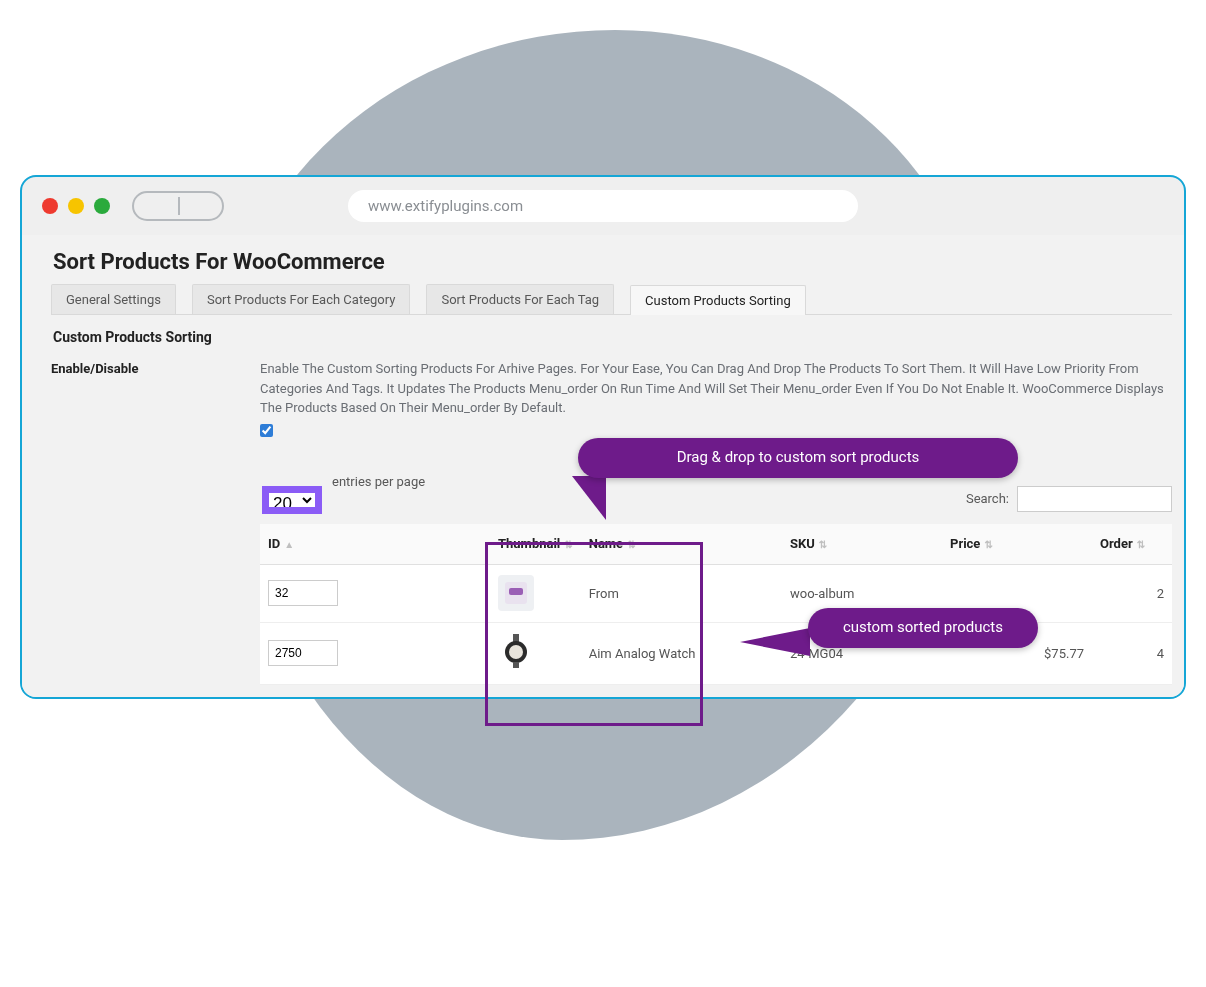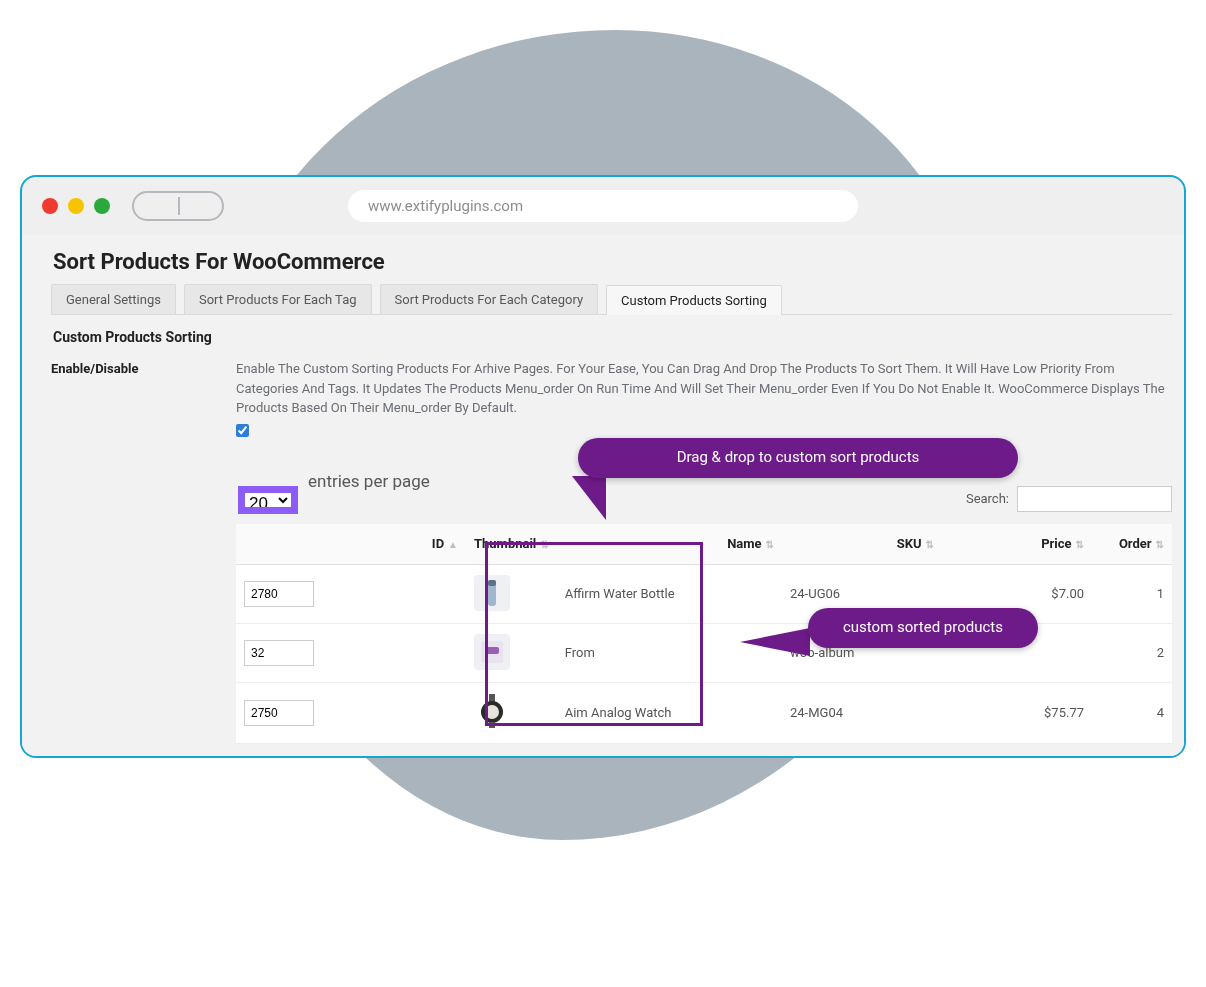--- a/index.html
+++ b/index.html
@@ -50,44 +50,44 @@
     flex:0 0 510px; height:32px; background:#fff; border-radius:16px;
     display:flex; align-items:center; padding:0 20px;
     color:#8a8e93; font-size:15px;
     margin-left: 110px;
   }
   .page {
     background:#f2f2f2;
     padding: 8px 12px 12px 29px;
   }
   h1.page-title { font-size:22px; font-weight:700; color:#222; margin:6px 2px 10px; }
-  .tabs { display:flex; gap:8px; border-bottom:1px solid #d9d9d9; }
+  .tabs { display:flex; gap:16px; border-bottom:1px solid #d9d9d9; }
   .tab {
     padding:7px 14px; font-size:13px; color:#585858;
     border:1px solid #d9d9d9; border-bottom:none;
     background:#e7e7e7; border-radius:2px 2px 0 0; cursor:pointer;
   }
   .tab.active { background:#f7f7f7; color:#222; position:relative; top:1px; }
   .section-title { font-size:14px; font-weight:700; color:#222; margin:14px 2px; }
-  .setting-row { display:flex; align-items:flex-start; }
+  .setting-row { display:flex; gap:24px; align-items:flex-start; }
   .setting-label { flex:0 0 185px; font-size:13px; font-weight:700; color:#222; padding-top:2px; }
   .setting-body { flex:1; font-size:13px; color:#6a6e74; line-height:1.5; }
   .chk { margin-top:6px; accent-color:#2e7dd7; }
   .entries-row { display:flex; align-items:center; gap:10px; margin:8px 2px 0; }
   .entries-row select { width:60px; height:28px; border:7px solid #8b5cf6; background:#fff; font-size:17px;margin-top:36px; }
-  .entries-row .lbl { font-size:17px; color:#585858; }
+  .entries-row .lbl { font-size:13px; color:#585858; }
   .search-row { display:flex; justify-content:flex-end; align-items:center; gap:8px; margin-top:-28px; }
   .search-row .slabel { font-size:13px; color:#585858; }
   .search-row input { width:155px; height:26px; border:1px solid #ccc; background:#fff; }
   table.data {
     width:100%; border-collapse:collapse; margin-top:12px; font-size:13px;
     background:#fff;
   }
   table.data th {
-    text-align:right; font-weight:700; color:#222; padding:10px 8px;
+    text-align:left; font-weight:700; color:#222; padding:10px 8px;
     border-bottom:1px solid #e0e0e0; background:#fafafa; position:relative;
   }
   .sort-ic { color:#bfbfbf; font-size:10px; margin-left:4px; }
   table.data td {
     padding:10px 8px; border-bottom:1px solid #eee; color:#555; vertical-align:middle;
   }
   .id-stepper {
     width:70px; height:26px; border:1px solid #ccc; background:#fff;
     font-size:12px; padding:0 6px;
   }
@@ -142,22 +142,22 @@
     <div class="urlbar">
       <span>www.extifyplugins.com</span>
     </div>
   </div>
 
   <div class="page">
     <h1 class="page-title">Sort Products For WooCommerce</h1>
 
     <div class="tabs">
       <div class="tab"><span>General Settings</span></div>
+      <div class="tab"><span>Sort Products For Each Category</span></div>
       <div class="tab"><span>Sort Products For Each Tag</span></div>
-      <div class="tab"><span>Sort Products For Each Category</span></div>
       <div class="tab active"><span>Custom Products Sorting</span></div>
     </div>
 
     <div class="section-title">Custom Products Sorting</div>
 
     <div class="setting-row">
       <div class="setting-label">Enable/Disable</div>
       <div class="setting-body">
         <div>Enable The Custom Sorting Products For Arhive Pages. For Your Ease, You Can Drag And Drop The Products To Sort Them. It Will Have Low Priority From Categories And Tags. It Updates The Products Menu_order On Run Time And Will Set Their Menu_order Even If You Do Not Enable It. WooCommerce Displays The Products Based On Their Menu_order By Default.</div>
         <input type="checkbox" class="chk" checked="" style="">
@@ -177,33 +177,20 @@
             <tr>
               <th style="width:230px"><span>ID</span><span class="sort-ic">▲</span></th>
               <th style="width:80px"><span>Thumbnail</span><span class="sort-ic">⇅</span></th>
               <th><span>Name</span><span class="sort-ic">⇅</span></th>
               <th style="width:160px"><span>SKU</span><span class="sort-ic">⇅</span></th>
               <th class="th-price" style="width:150px"><span>Price</span><span class="sort-ic">⇅</span></th>
               <th class="th-order" style="width:80px"><span>Order</span><span class="sort-ic">⇅</span></th>
             </tr>
           </thead>
           <tbody>
-            <tr>
-              <td><input class="id-stepper" type="number" value="2780" style=""></td>
-              <td><span class="thumb">
-                    <svg width="20" height="30" viewBox="0 0 20 30">
-                      <rect x="6" y="2" width="8" height="26" rx="3" fill="#9fb6cf"></rect>
-                      <rect x="6" y="2" width="8" height="6" rx="2" fill="#5c7186"></rect>
-                    </svg>
-                  </span></td>
-              <td>Affirm Water Bottle</td>
-              <td>24-UG06</td>
-              <td class="td-price">$7.00</td>
-              <td class="td-order">1</td>
-            </tr>
             <tr>
               <td><input class="id-stepper" type="number" value="32" style=""></td>
               <td><span class="thumb">
                     <svg width="28" height="28" viewBox="0 0 28 28">
                       <rect x="3" y="3" width="22" height="22" rx="3" fill="#e9e2ef"></rect>
                       <rect x="7" y="9" width="14" height="7" rx="2" fill="#9a5fb5"></rect>
                     </svg>
                   </span></td>
               <td>From</td>
               <td>woo-album</td>

